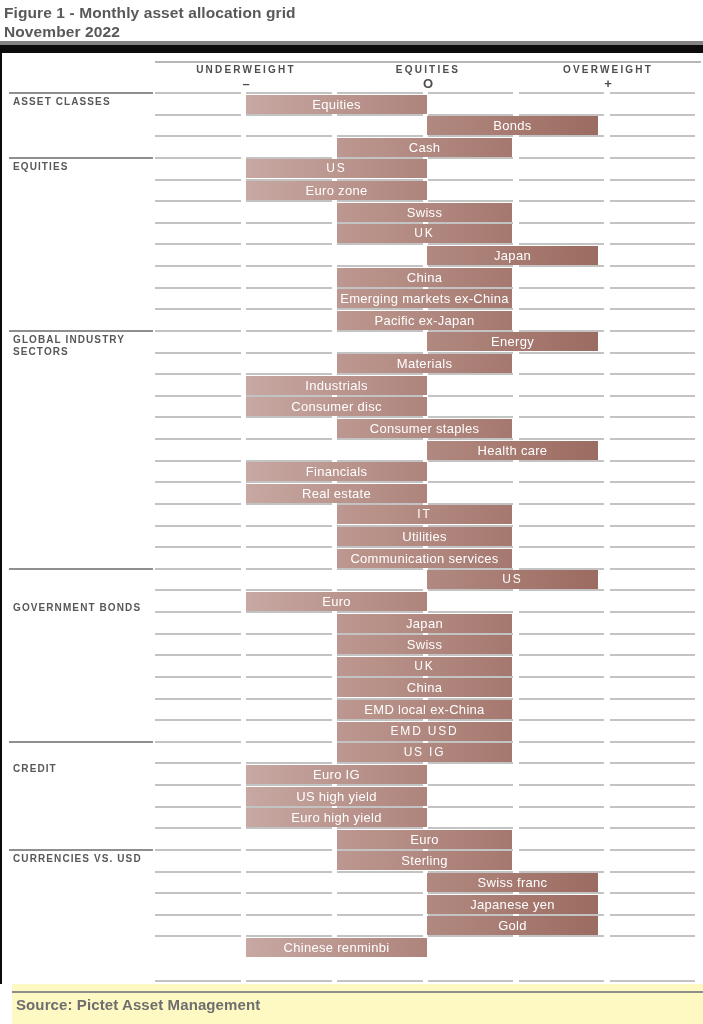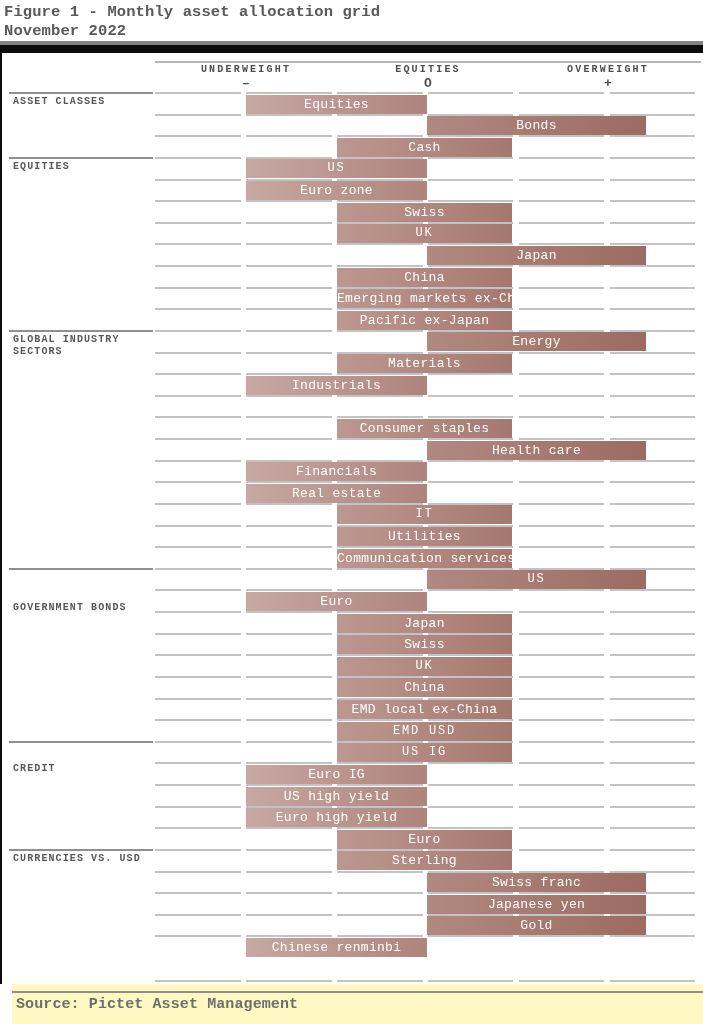--- a/index.html
+++ b/index.html
@@ -1,17 +1,17 @@
 <!DOCTYPE html>
 <html><head>
 <meta charset="utf-8">
 <style>
   html,body{margin:0;padding:0;background:#fff;}
   #page{position:relative;width:703px;height:1024px;background:#ffffff;overflow:hidden;
-        font-family:Liberation Mono, monospace;}
+        font-family:Liberation Sans, sans-serif;}
   
   .title-block{position:absolute;top:3px;left:4px;}
   .title-line{font-size:15.5px;font-weight:bold;color:#595959;line-height:19px;letter-spacing:0.1px;}
   .top-rule-gray{position:absolute;top:41px;left:0;width:703px;height:4px;background:#848484;}
   .top-rule-black{position:absolute;top:45px;left:0;width:703px;height:8px;background:#0c0c0c;}
   .left-border{position:absolute;top:53px;left:0;width:2px;height:931px;background:#0c0c0c;}
   
   .header-line{position:absolute;top:61px;left:155px;width:546px;height:2px;background:#b7b6b6;}
   .hcol{position:absolute;width:182px;text-align:center;}
   .hcol .hlabel{font-size:10px;font-weight:bold;color:#4e4e4e;letter-spacing:2.2px;display:block;}
@@ -24,21 +24,21 @@
   .row{position:relative;height:21.63px;}
   .track{position:absolute;top:-1px;left:0;width:100%;height:2px;
          background:repeating-linear-gradient(to right,#c4c3c3 0 85.5px,transparent 85.5px 91px);}
   .closing-track{position:absolute;left:0;width:100%;height:2px;top:886.8px;
          background:repeating-linear-gradient(to right,#c4c3c3 0 85.5px,transparent 85.5px 91px);}
   .bar{position:absolute;top:1.5px;height:19px;line-height:19px;text-align:center;
        color:#ffffff;font-size:13px;letter-spacing:0.3px;white-space:nowrap;}
   .bar.caps{letter-spacing:1.8px;font-size:12px;}
   .bar.uw{left:91px;width:181px;background:linear-gradient(to right,#c7a8a2,#ae847c);}
   .bar.n{left:182px;width:175px;background:linear-gradient(to right,#bd9890,#a5786f);}
-  .bar.ow{left:272px;width:219px;background:linear-gradient(to right,#b18980,#9c6b61);}
+  .bar.ow{left:272px;width:171px;background:linear-gradient(to right,#b18980,#9c6b61);}
   
   .section-line{position:absolute;left:9px;width:144px;height:2px;background:#8f8f8f;}
   .section-label{position:absolute;left:13px;width:138px;font-size:10px;font-weight:bold;
                  color:#585858;letter-spacing:1.1px;line-height:12.5px;}
   
   #footer{position:absolute;top:984px;left:12px;width:703px;height:40px;background:#fef9c3;}
   .footer-line{position:absolute;top:7px;left:0;width:703px;height:2px;background:#8d8d8d;}
   .source-text{position:absolute;top:12px;left:4px;font-size:15px;font-weight:bold;color:#6e6e6e;letter-spacing:0.1px;}
 </style>
 </head>
@@ -120,20 +120,21 @@
       <div class="row">
         <div class="track"></div>
         <div class="bar n">Materials</div>
       </div>
       <div class="row">
         <div class="track"></div>
         <div class="bar uw">Industrials</div>
       </div>
       <div class="row">
         <div class="track"></div>
+        <div class="bar uw">Consumer disc</div>
       </div>
       <div class="row">
         <div class="track"></div>
         <div class="bar n">Consumer staples</div>
       </div>
       <div class="row">
         <div class="track"></div>
         <div class="bar ow">Health care</div>
       </div>
       <div class="row">

